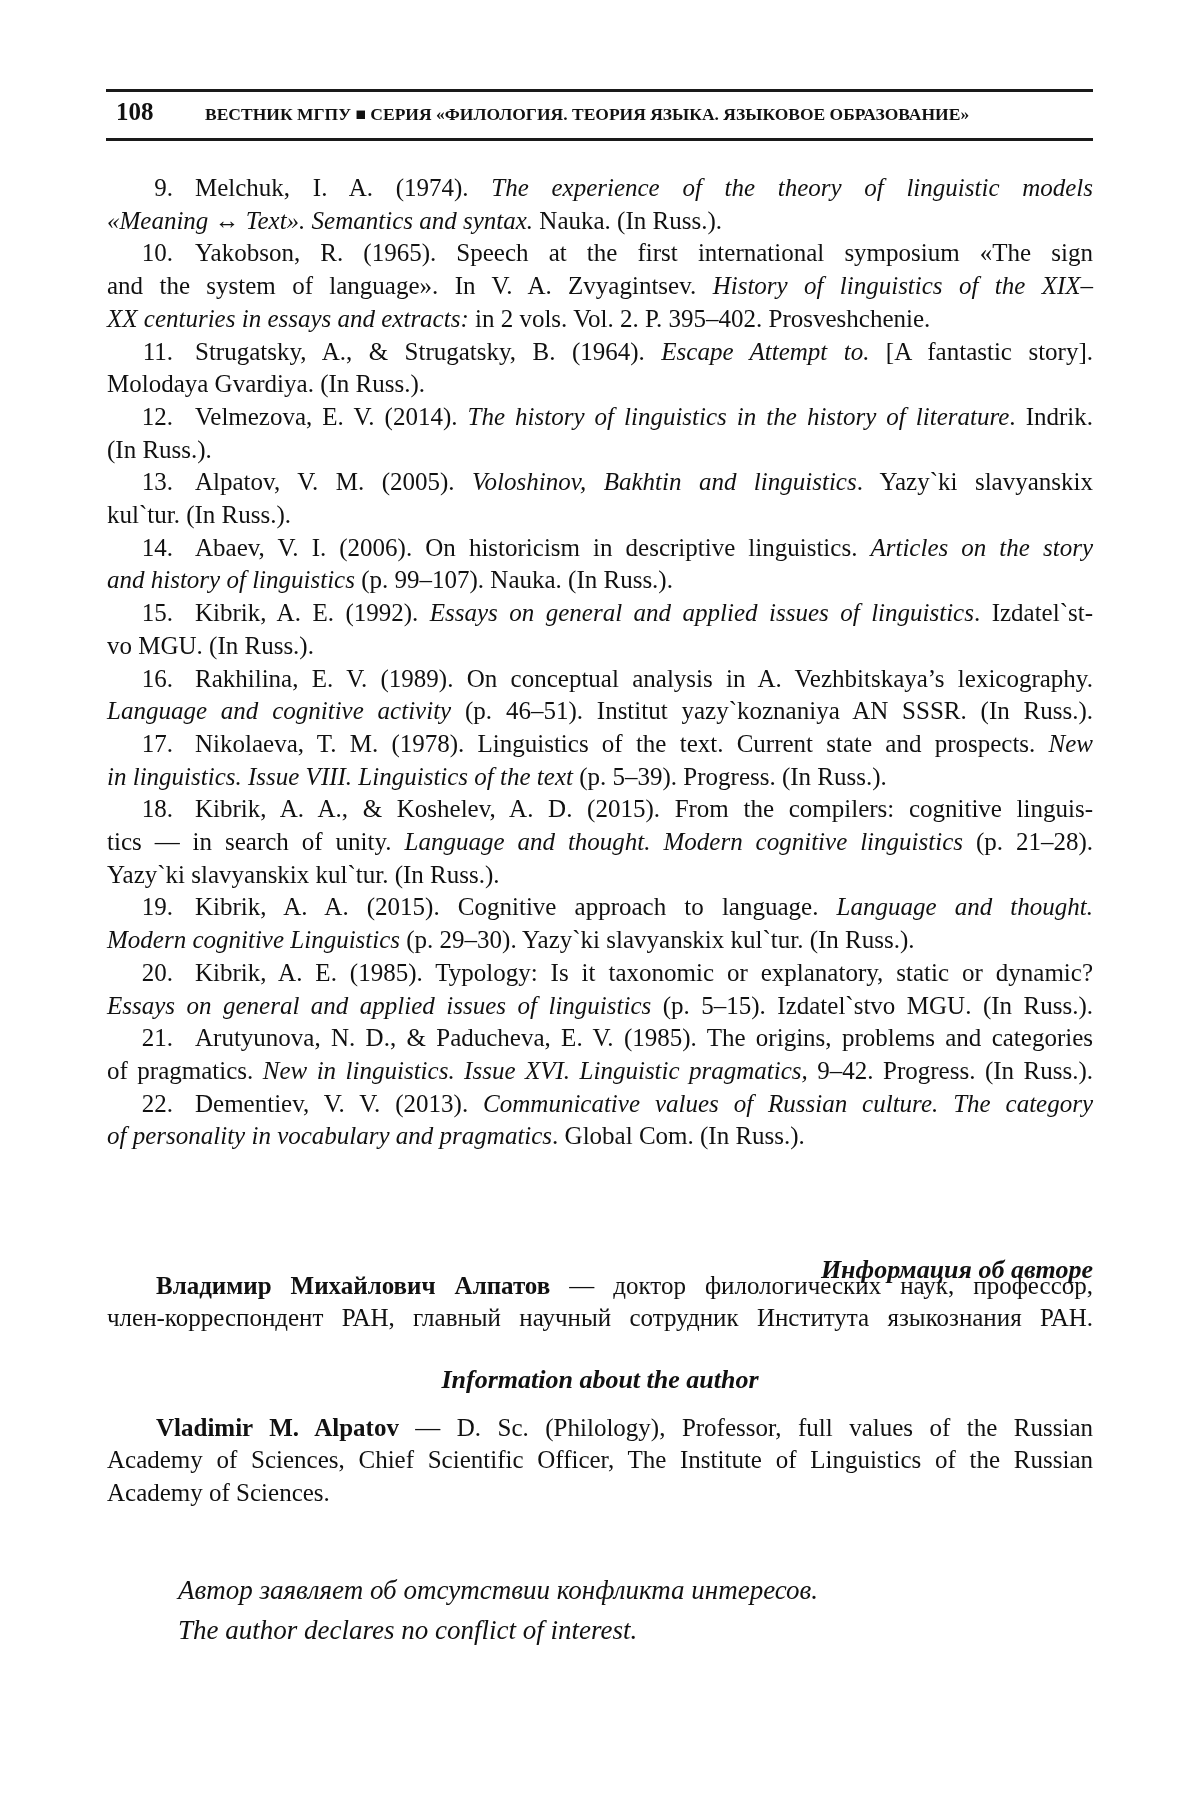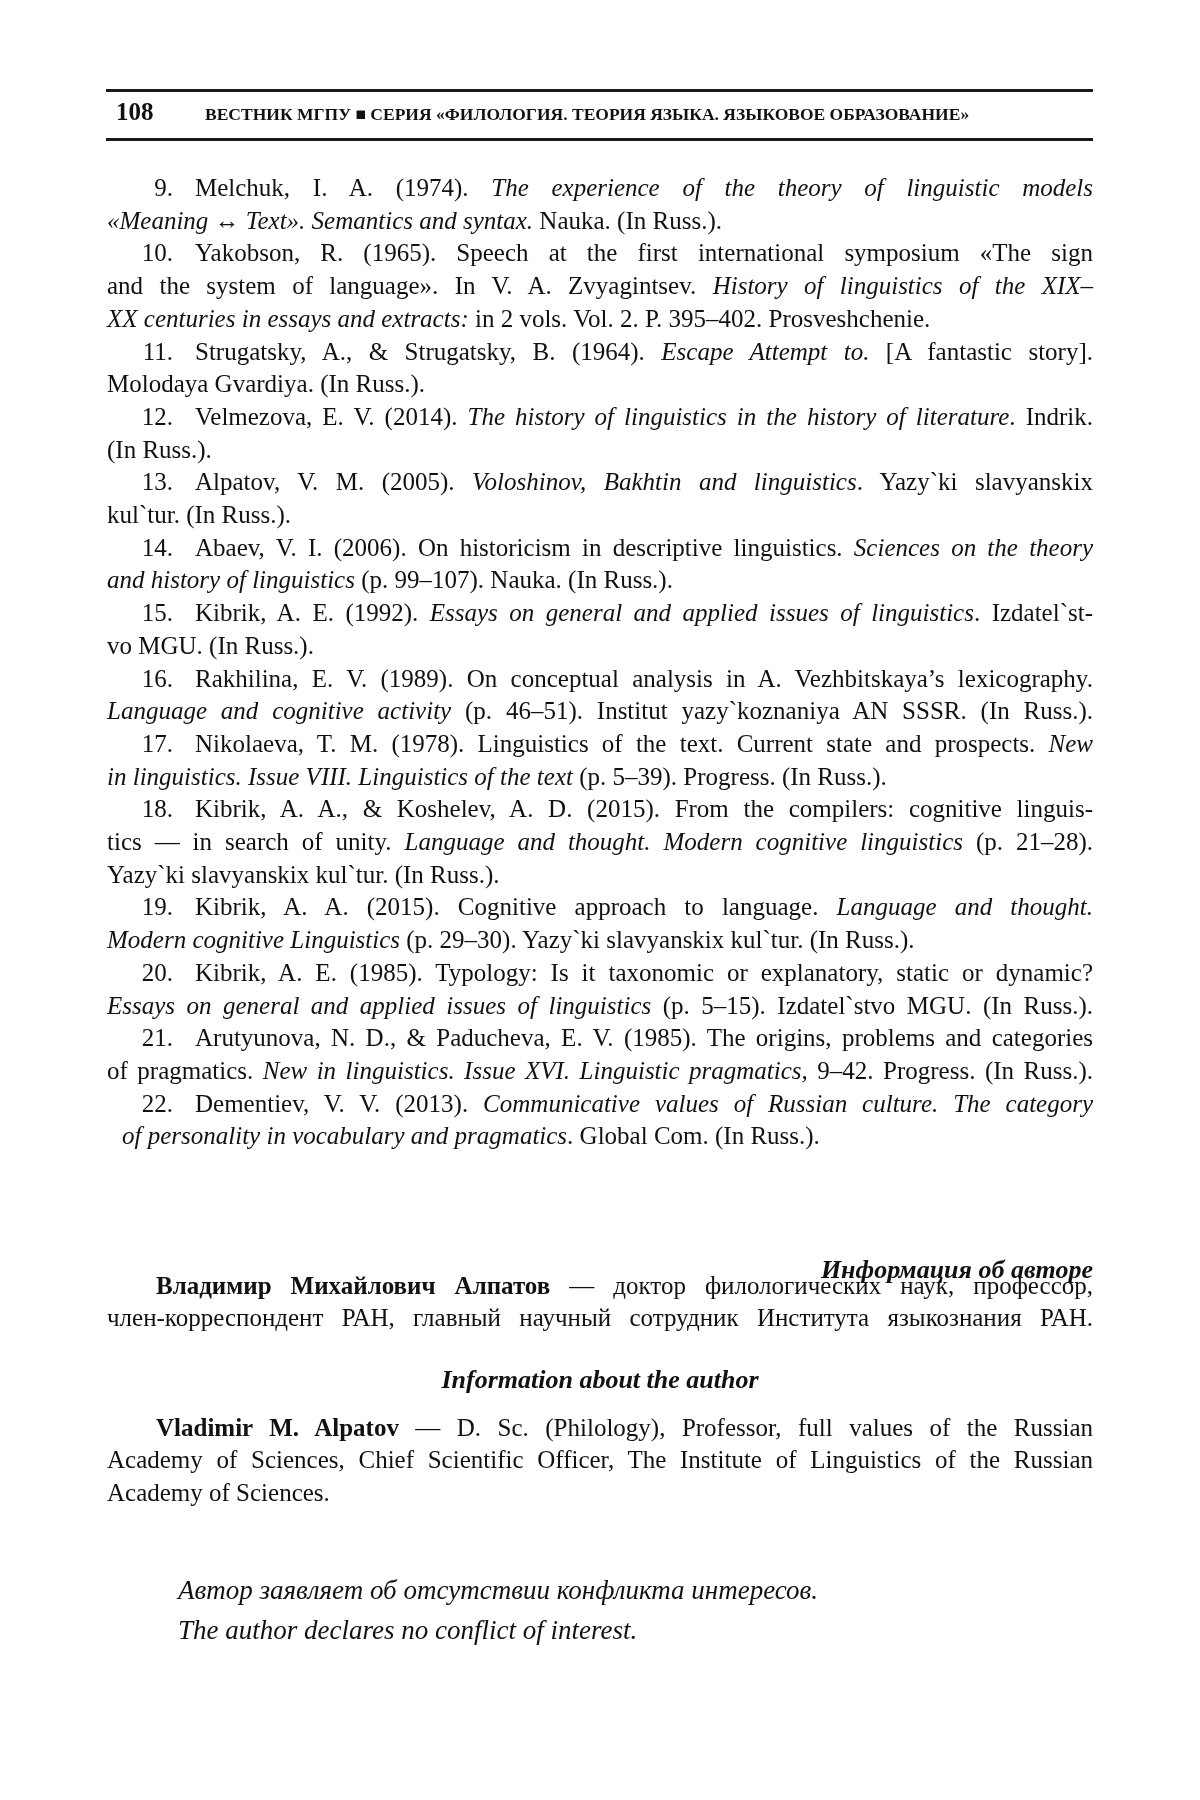--- a/index.html
+++ b/index.html
@@ -34,39 +34,39 @@
     <div class="ln last" style="top: 204px;"><span class="it">«Meaning ↔ Text». Semantics and syntax.</span><span> Nauka. (In Russ.).</span></div>
     <div class="ln" style="top: 236px;"><span class="num">10.</span><span>Yakobson, R. (1965). Speech at the first international symposium «The sign</span></div>
     <div class="ln" style="top: 269px;"><span>and the system of language». In V. A. Zvyagintsev. </span><span class="it">History of linguistics of the XIX–</span></div>
     <div class="ln last" style="top: 302px;"><span class="it">XX centuries in essays and extracts:</span><span> in 2 vols. Vol. 2. P. 395–402. Prosveshchenie.</span></div>
     <div class="ln" style="top: 335px;"><span class="num">11.</span><span>Strugatsky, A., &amp; Strugatsky, B. (1964). </span><span class="it">Escape Attempt to.</span><span> [A fantastic story].</span></div>
     <div class="ln last" style="top: 367px;"><span>Molodaya Gvardiya. (In Russ.).</span></div>
     <div class="ln" style="top: 400px;"><span class="num">12.</span><span>Velmezova, E. V. (2014). </span><span class="it">The history of linguistics in the history of literature</span><span>. Indrik.</span></div>
     <div class="ln last" style="top: 433px;"><span>(In Russ.).</span></div>
     <div class="ln" style="top: 465px;"><span class="num">13.</span><span>Alpatov, V. M. (2005). </span><span class="it">Voloshinov, Bakhtin and linguistics</span><span>. Yazy`ki slavyanskix</span></div>
     <div class="ln last" style="top: 498px;"><span>kul`tur. (In Russ.).</span></div>
-    <div class="ln" style="top: 531px;"><span class="num">14.</span><span>Abaev, V. I. (2006). On historicism in descriptive linguistics. </span><span class="it">Sciences on the theory</span></div>
+    <div class="ln" style="top: 531px;"><span class="num">14.</span><span>Abaev, V. I. (2006). On historicism in descriptive linguistics. </span><span class="it">Articles on the story</span></div>
     <div class="ln last" style="top: 563px;"><span class="it">and history of linguistics</span><span> (p. 99–107). Nauka. (In Russ.).</span></div>
     <div class="ln" style="top: 596px;"><span class="num">15.</span><span>Kibrik, A. E. (1992). </span><span class="it">Essays on general and applied issues of linguistics</span><span>. Izdatel`st-</span></div>
     <div class="ln last" style="top: 629px;"><span>vo MGU. (In Russ.).</span></div>
     <div class="ln" style="top: 662px;"><span class="num">16.</span><span>Rakhilina, E. V. (1989). On conceptual analysis in A. Vezhbitskaya’s lexicography.</span></div>
     <div class="ln" style="top: 694px;"><span class="it">Language and cognitive activity</span><span> (p. 46–51). Institut yazy`koznaniya AN SSSR. (In Russ.).</span></div>
     <div class="ln" style="top: 727px;"><span class="num">17.</span><span>Nikolaeva, T. M. (1978). Linguistics of the text. Current state and prospects. </span><span class="it">New</span></div>
     <div class="ln last" style="top: 760px;"><span class="it">in linguistics. Issue VIII. Linguistics of the text</span><span> (p. 5–39). Progress. (In Russ.).</span></div>
     <div class="ln" style="top: 792px;"><span class="num">18.</span><span>Kibrik, A. A., &amp; Koshelev, A. D. (2015). From the compilers: cognitive linguis-</span></div>
     <div class="ln" style="top: 825px;"><span>tics — in search of unity. </span><span class="it">Language and thought. Modern cognitive linguistics</span><span> (p. 21–28).</span></div>
     <div class="ln last" style="top: 858px;"><span>Yazy`ki slavyanskix kul`tur. (In Russ.).</span></div>
     <div class="ln" style="top: 890px;"><span class="num">19.</span><span>Kibrik, A. A. (2015). Cognitive approach to language. </span><span class="it">Language and thought.</span></div>
     <div class="ln last" style="top: 923px;"><span class="it">Modern cognitive Linguistics</span><span> (p. 29–30). Yazy`ki slavyanskix kul`tur. (In Russ.).</span></div>
     <div class="ln" style="top: 956px;"><span class="num">20.</span><span>Kibrik, A. E. (1985). Typology: Is it taxonomic or explanatory, static or dynamic?</span></div>
     <div class="ln" style="top: 989px;"><span class="it">Essays on general and applied issues of linguistics</span><span> (p. 5–15). Izdatel`stvo MGU. (In Russ.).</span></div>
     <div class="ln" style="top: 1021px;"><span class="num">21.</span><span>Arutyunova, N. D., &amp; Paducheva, E. V. (1985). The origins, problems and categories</span></div>
     <div class="ln" style="top: 1054px;"><span>of pragmatics. </span><span class="it">New in linguistics. Issue XVI. Linguistic pragmatics,</span><span> 9–42. Progress. (In Russ.).</span></div>
     <div class="ln" style="top: 1087px;"><span class="num">22.</span><span>Dementiev, V. V. (2013). </span><span class="it">Communicative values of Russian culture. The category</span></div>
-    <div class="ln last" style="top: 1119px; margin-left: 15px;"><span class="it">of personality in vocabulary and pragmatics</span><span>. Global Com. (In Russ.).</span></div>
+    <div class="ln last" style="top: 1119px;"><span class="it">of personality in vocabulary and pragmatics</span><span>. Global Com. (In Russ.).</span></div>
   </div>
 
 <div class="center-h" style="top:1253px;text-align:right;">Информация об авторе</div>
 <div id="ru-para">
     <div class="ln" style="top: 1269px; padding-left: 49px; width: 937px;"><span class="b">Владимир Михайлович Алпатов</span><span> — доктор филологических наук, профессор,</span></div>
     <div class="ln" style="top: 1301px;"><span>член-корреспондент РАН, главный научный сотрудник Института языкознания РАН.</span></div>
   </div>
 
 <div class="center-h" style="top:1363px;">Information about the author</div>
 <div id="en-para">

